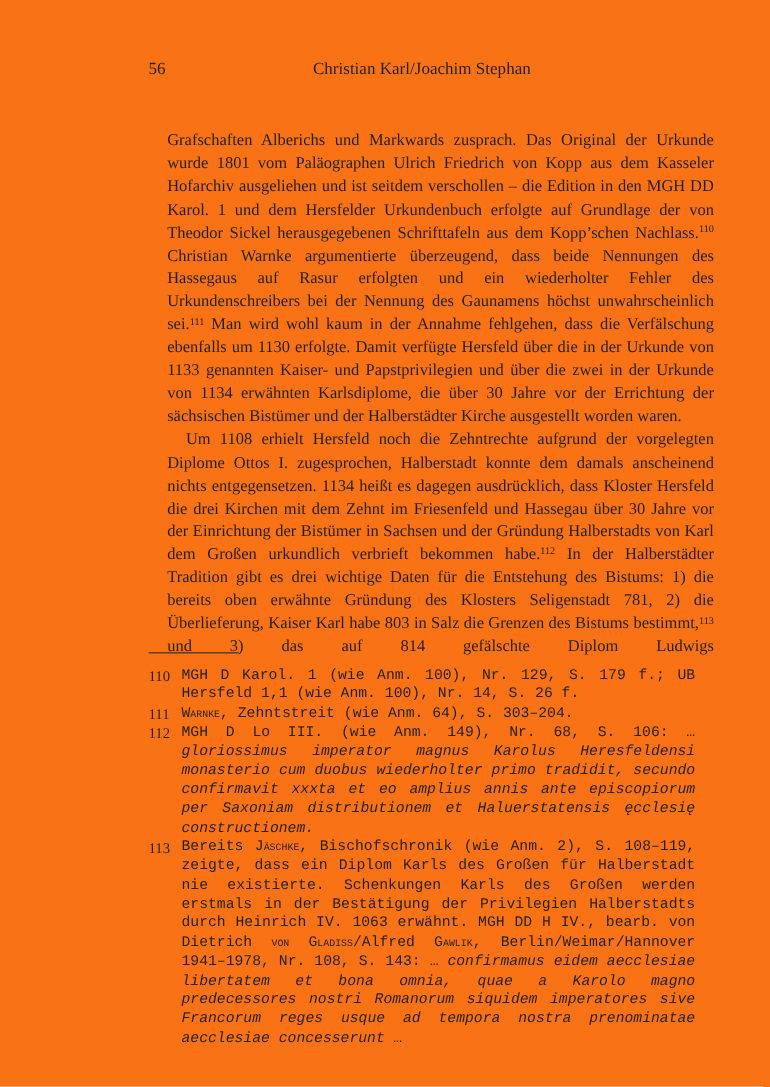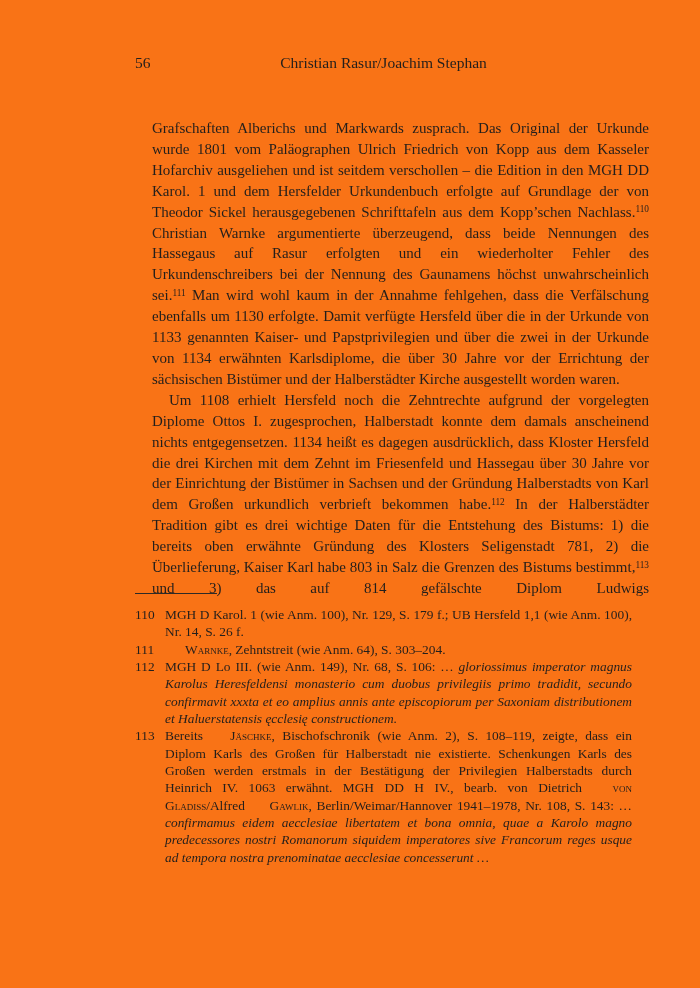--- a/index.html
+++ b/index.html
@@ -40,21 +40,21 @@
   }
   .para { margin: 0; padding: 0; }
   .para.p2 { text-indent: 17px; text-align-last: justify; }
   .sup {
     font-size: 0.62em;
     position: relative;
     top: -0.45em;
     line-height: 0;
   }
   .i { font-style: italic; }
-  .sc { font-variant: small-caps; margin-left: 20px; }
+  .sc { font-variant: small-caps; }
   .fnrule {
     position: absolute;
     top: 593px;
     left: 135px;
     width: 82px;
     border-top: 1px solid #2e2a26;
     height: 0;
   }
   .footnotes {
     position: absolute;
@@ -63,52 +63,53 @@
     width: 497px;
     font-size: 13.4px;
     line-height: 17.35px;
   }
   .fn { display: flex; margin: 0; }
   .fnnum { flex: 0 0 30px; }
   .fntext {
     flex: 1;
     text-align: justify;
     hyphens: auto;
+    font-family: Liberation Mono, monospace;
     -webkit-hyphens: auto;
   }
 </style>
 </head>
 <body>
 
 <div class="page">
 
   <header class="running-head">
     <span class="pagenum">56</span>
-    <span class="runtitle">Christian Rasur/Joachim Stephan</span>
+    <span class="runtitle">Christian Karl/Joachim Stephan</span>
   </header>
 
   <main class="bodytext">
     <p class="para p1" lang="de"><span>Grafschaften Alberichs und Markwards zusprach. Das Original der Urkunde wurde 1801 vom Paläographen Ulrich Friedrich von Kopp aus dem Kasseler Hofarchiv ausgeliehen und ist seitdem verschollen – die Edition in den MGH DD Karol. 1 und dem Hersfelder Urkundenbuch erfolgte auf Grundlage der von Theodor Sickel herausgegebenen Schrifttafeln aus dem Kopp’schen Nachlass.</span><span class="sup">110</span><span> Christian Warnke argumentierte überzeugend, dass beide Nennungen des Hassegaus auf Rasur erfolgten und ein wiederholter Fehler des Urkundenschreibers bei der Nennung des Gaunamens höchst unwahrscheinlich sei.</span><span class="sup">111</span><span> Man wird wohl kaum in der Annahme fehlgehen, dass die Verfälschung ebenfalls um 1130 erfolgte. Damit verfügte Hersfeld über die in der Urkunde von 1133 genannten Kaiser- und Papstprivilegien und über die zwei in der Urkunde von 1134 erwähnten Karlsdiplome, die über 30 Jahre vor der Errichtung der sächsischen Bistümer und der Halberstädter Kirche ausgestellt worden waren.</span></p>
     <p class="para p2" lang="de"><span>Um 1108 erhielt Hersfeld noch die Zehntrechte aufgrund der vorgelegten Diplome Ottos I. zugesprochen, Halberstadt konnte dem damals anscheinend nichts entgegensetzen. 1134 heißt es dagegen ausdrücklich, dass Kloster Hersfeld die drei Kirchen mit dem Zehnt im Friesenfeld und Hassegau über 30 Jahre vor der Einrichtung der Bistümer in Sachsen und der Gründung Halberstadts von Karl dem Großen urkundlich verbrieft bekommen habe.</span><span class="sup">112</span><span> In der Halberstädter Tradition gibt es drei wichtige Daten für die Entstehung des Bistums: 1) die bereits oben erwähnte Gründung des Klosters Seligenstadt 781, 2) die Überlieferung, Kaiser Karl habe 803 in Salz die Grenzen des Bistums bestimmt,</span><span class="sup">113</span><span> und 3) das auf 814 gefälschte Diplom Ludwigs</span></p>
   </main>
 
   <div class="fnrule"></div>
 
   <section class="footnotes">
     <div class="fn">
       <span class="fnnum">110</span>
       <span class="fntext" lang="de"><span>MGH D Karol. 1 (wie Anm. 100), Nr. 129, S. 179 f.; UB Hersfeld 1,1 (wie Anm. 100), Nr. 14, S. 26 f.</span></span>
     </div>
     <div class="fn">
       <span class="fnnum">111</span>
       <span class="fntext" lang="de"><span class="sc">Warnke</span><span>, Zehntstreit (wie Anm. 64), S. 303–204.</span></span>
     </div>
     <div class="fn">
       <span class="fnnum">112</span>
-      <span class="fntext" lang="de"><span>MGH D Lo III. (wie Anm. 149), Nr. 68, S. 106: … </span><span class="i">gloriossimus imperator magnus Karolus Heresfeldensi monasterio cum duobus privilegiis primo tradidit, secundo confirmavit xxxta et eo amplius annis ante episcopiorum per Saxoniam distributionem et Haluerstatensis ęcclesię constructionem.</span></span>
+      <span class="fntext" lang="de"><span>MGH D Lo III. (wie Anm. 149), Nr. 68, S. 106: … </span><span class="i">gloriossimus imperator magnus Karolus Heresfeldensi monasterio cum duobus wiederholter primo tradidit, secundo confirmavit xxxta et eo amplius annis ante episcopiorum per Saxoniam distributionem et Haluerstatensis ęcclesię constructionem.</span></span>
     </div>
     <div class="fn">
       <span class="fnnum">113</span>
       <span class="fntext" lang="de"><span>Bereits </span><span class="sc">Jäschke</span><span>, Bischofschronik (wie Anm. 2), S. 108–119, zeigte, dass ein Diplom Karls des Großen für Halberstadt nie existierte. Schenkungen Karls des Großen werden erstmals in der Bestätigung der Privilegien Halberstadts durch Heinrich IV. 1063 erwähnt. MGH DD H IV., bearb. von Dietrich </span><span class="sc">von Gladiss</span><span>/Alfred </span><span class="sc">Gawlik</span><span>, Berlin/Weimar/Hannover 1941–1978, Nr. 108, S. 143: … </span><span class="i">confirmamus eidem aecclesiae libertatem et bona omnia, quae a Karolo magno predecessores nostri Romanorum siquidem imperatores sive Francorum reges usque ad tempora nostra prenominatae aecclesiae concesserunt …</span></span>
     </div>
   </section>
 
 </div>
 
 </body></html>

